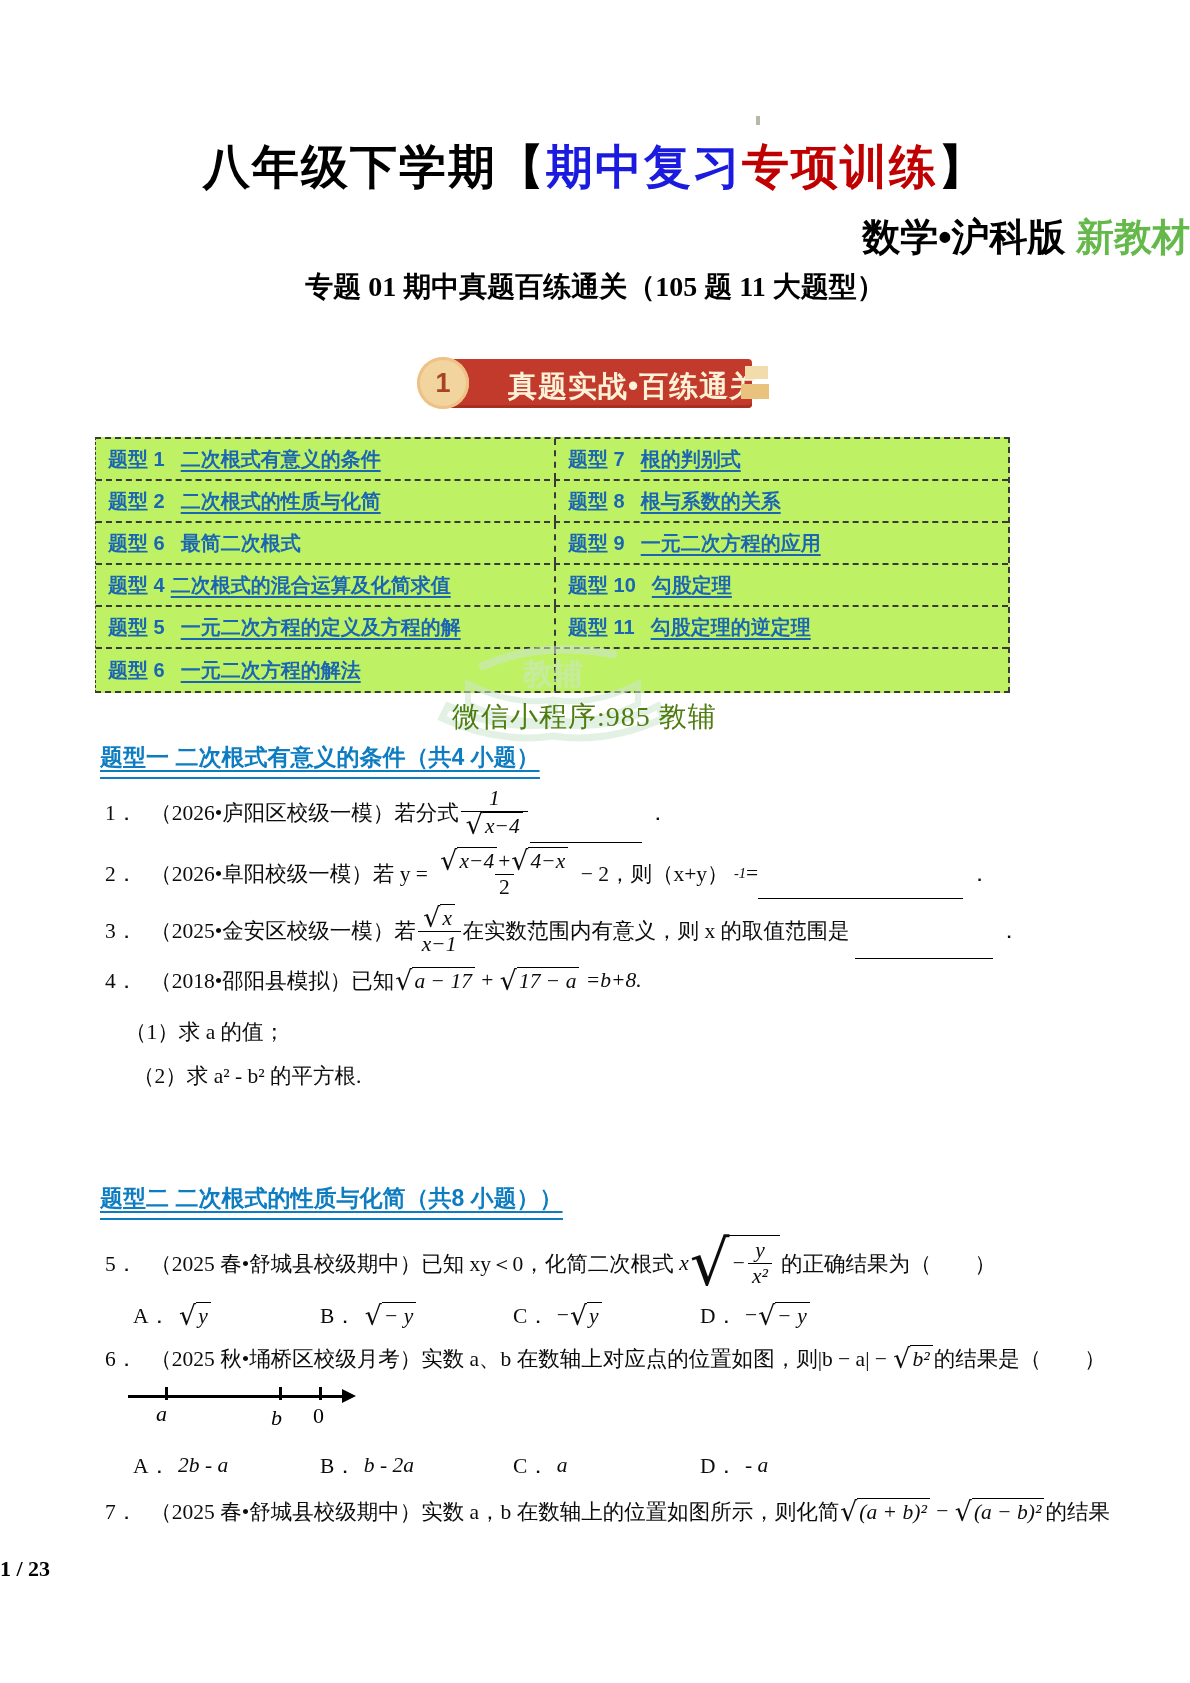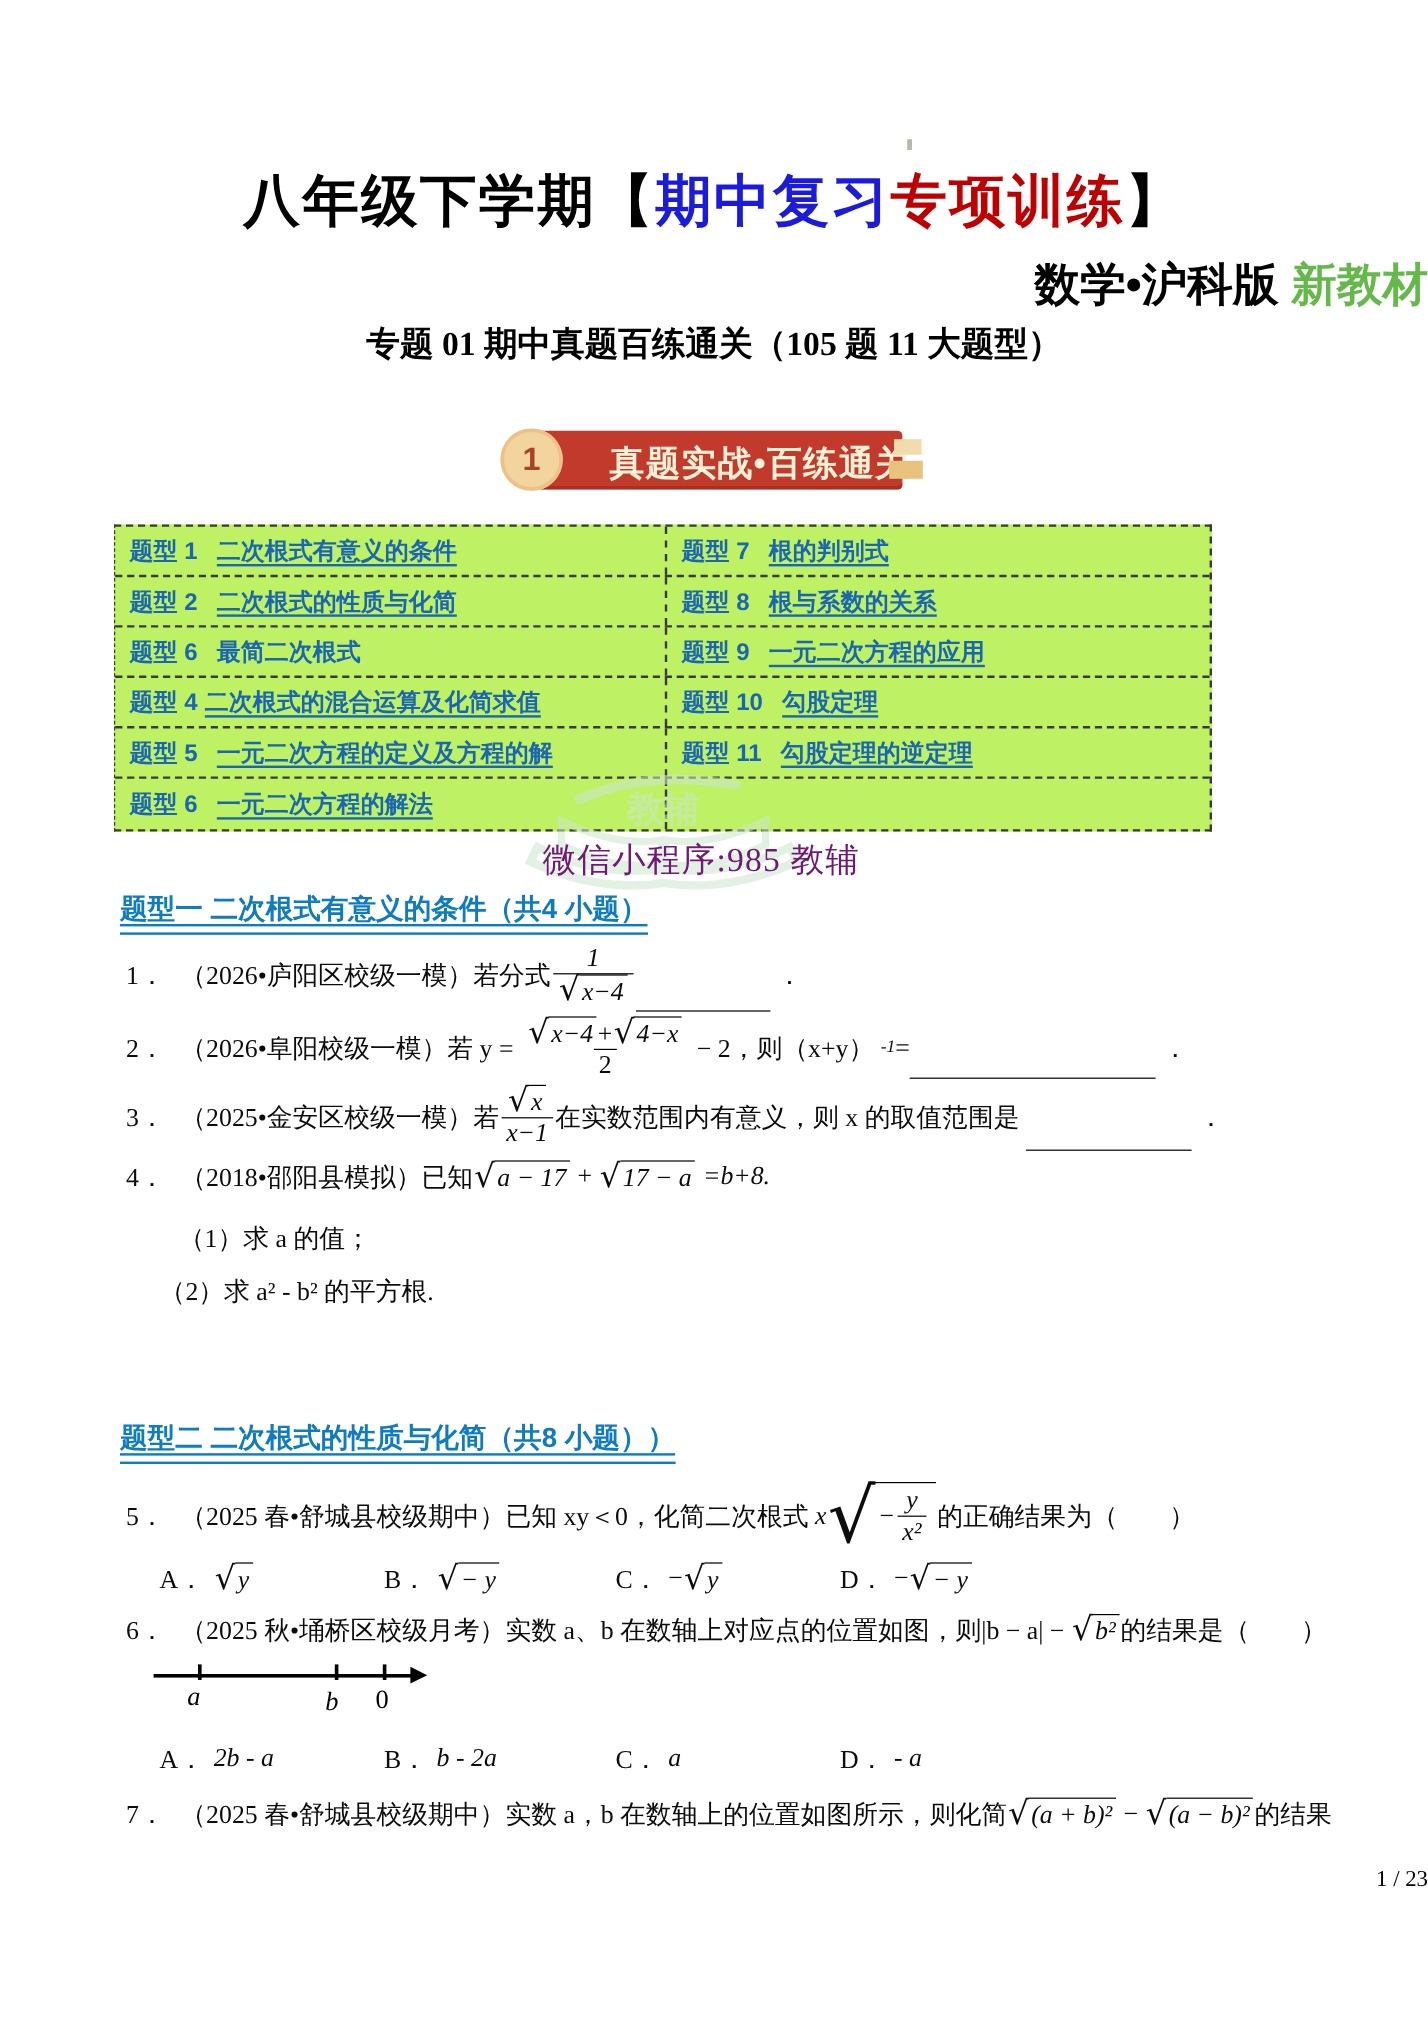--- a/index.html
+++ b/index.html
@@ -38,21 +38,21 @@
   .tt-cell { display:flex; align-items:center; padding-left:12px; white-space:nowrap;
              font-family:"Liberation Sans", sans-serif; font-weight:bold; font-size:20px; color:#1a66b3; }
   .tt-cell.l { width:460px; border-right:2px dashed #3a3a3a; }
   .tt-cell.r { flex:1; }
   .tt-num { margin-right:16px; }
   .tt-link { text-decoration:underline; text-underline-offset:4px; text-decoration-thickness:2px; }
   .tt-link.nounder { text-decoration:none; }
 
   
   .wm-logo { position:absolute; left:428px; top:636px; opacity:.55; }
-  .wm-text { position:absolute; left:452px; top:698px; font-size:28px; color:#701a75; letter-spacing:1px; }
+  .wm-text { position:absolute; left:452px; top:698px; font-size:28px; color:#4d7c0f; letter-spacing:1px; }
 
   
   .sec-head { position:absolute; left:100px; font-family:"Liberation Sans", sans-serif; font-weight:900;
               font-size:23px; color:#0d7cc1; white-space:nowrap;
               text-decoration:underline; text-decoration-thickness:2px; text-underline-offset:5px;
               border-bottom:2px solid #0d7cc1; padding-bottom:4px; }
 
   
   .q { position:absolute; left:105px; display:flex; align-items:center; white-space:pre;
        font-size:21.5px; color:#0c0c0c; }
@@ -79,22 +79,22 @@
   .opts .w1 { width:187px; } .opts .w2 { width:193px; } .opts .w3 { width:187px; }
 
   
   .nline { position:absolute; left:128px; top:1381px; width:228px; height:46px; }
   .nl-line { position:absolute; left:0; top:14px; width:218px; height:2.5px; background:#000; }
   .nl-arrow { position:absolute; left:214px; top:8px; width:0; height:0;
               border-left:14px solid #000; border-top:7.5px solid transparent; border-bottom:7.5px solid transparent; }
   .nl-tick { position:absolute; top:6px; width:2.5px; height:13px; background:#000; }
   .nl-lab { position:absolute; top:20px; font-size:22px; font-style:italic; }
 
-  .footer { position:absolute; top:1556px; left:0; width:100%; text-align:right;
-            font-weight:normal; font-size:19px; color:#000; }
+  .footer { position:absolute; top:1556px; left:0; width:100%; text-align:left;
+            font-weight:bold; font-size:22px; color:#000; }
 </style>
 </head>
 <body>
 
 <div class="page">
 
   <div class="artifact"></div>
   <div class="title"><span>八年级下学期【</span><span class="t-blue">期中复习</span><span class="t-red">专项训练</span><span>】</span></div>
   <div class="subtitle"><span>数学•沪科版 </span><span class="t-green">新教材</span></div>
   <div class="topicline">专题 01 期中真题百练通关（105 题 11 大题型）</div>
@@ -188,21 +188,21 @@
     <span class="qnum">2．</span><span>（2026•阜阳校级一模）若 y = </span><span class="frac"><span class="fn"><span class="sqrt"><span class="rsym">√</span><span class="rcnt">x−4</span></span><span>+</span><span class="sqrt"><span class="rsym">√</span><span class="rcnt">4−x</span></span></span><span class="fd">2</span></span><span> − 2，则（x+y） </span><sup class="msup">-1</sup><span>=</span><span class="blank" style="width:205px"></span><span> ．</span>
   </div>
 
   <div class="q" style="top:901px; height:58px;">
     <span class="qnum">3．</span><span>（2025•金安区校级一模）若</span><span class="frac"><span class="fn"><span class="sqrt"><span class="rsym">√</span><span class="rcnt">x</span></span></span><span class="fd"><span class="it">x−1</span></span></span><span>在实数范围内有意义，则 x 的取值范围是 </span><span class="blank" style="width:138px"></span><span> ．</span>
   </div>
 
   <div class="q" style="top:962px; height:36px;">
     <span class="qnum">4．</span><span>（2018•邵阳县模拟）已知</span><span class="sqrt"><span class="rsym">√</span><span class="rcnt">a − 17</span></span><span> + </span><span class="sqrt"><span class="rsym">√</span><span class="rcnt">17 − a</span></span><span class="it"> =b+8.</span>
   </div>
-  <div class="q" style="top:1016px; left:149px; height:30px;text-align:center;">
+  <div class="q" style="top:1016px; left:125px; height:30px;text-align:center;">
     <span>（1）求 a 的值；</span>
   </div>
   <div class="q" style="top:1058px; left:133px; height:34px;">
     <span>（2）求 a² - b² 的平方根.</span>
   </div>
 
   <div class="sec-head" style="top:1183px">题型二 二次根式的性质与化简（共8 小题））</div>
 
   <div class="q" style="top:1232px; height:62px;">
     <span class="qnum">5．</span><span>（2025 春•舒城县校级期中）已知 xy＜0，化简二次根式 </span><span class="it">x</span><span class="sqrt big"><span class="rsym">√</span><span class="rcnt"><span>−</span><span class="frac"><span class="fn"><span class="it">y</span></span><span class="fd"><span class="it">x²</span></span></span></span></span><span>的正确结果为（　　）</span>

